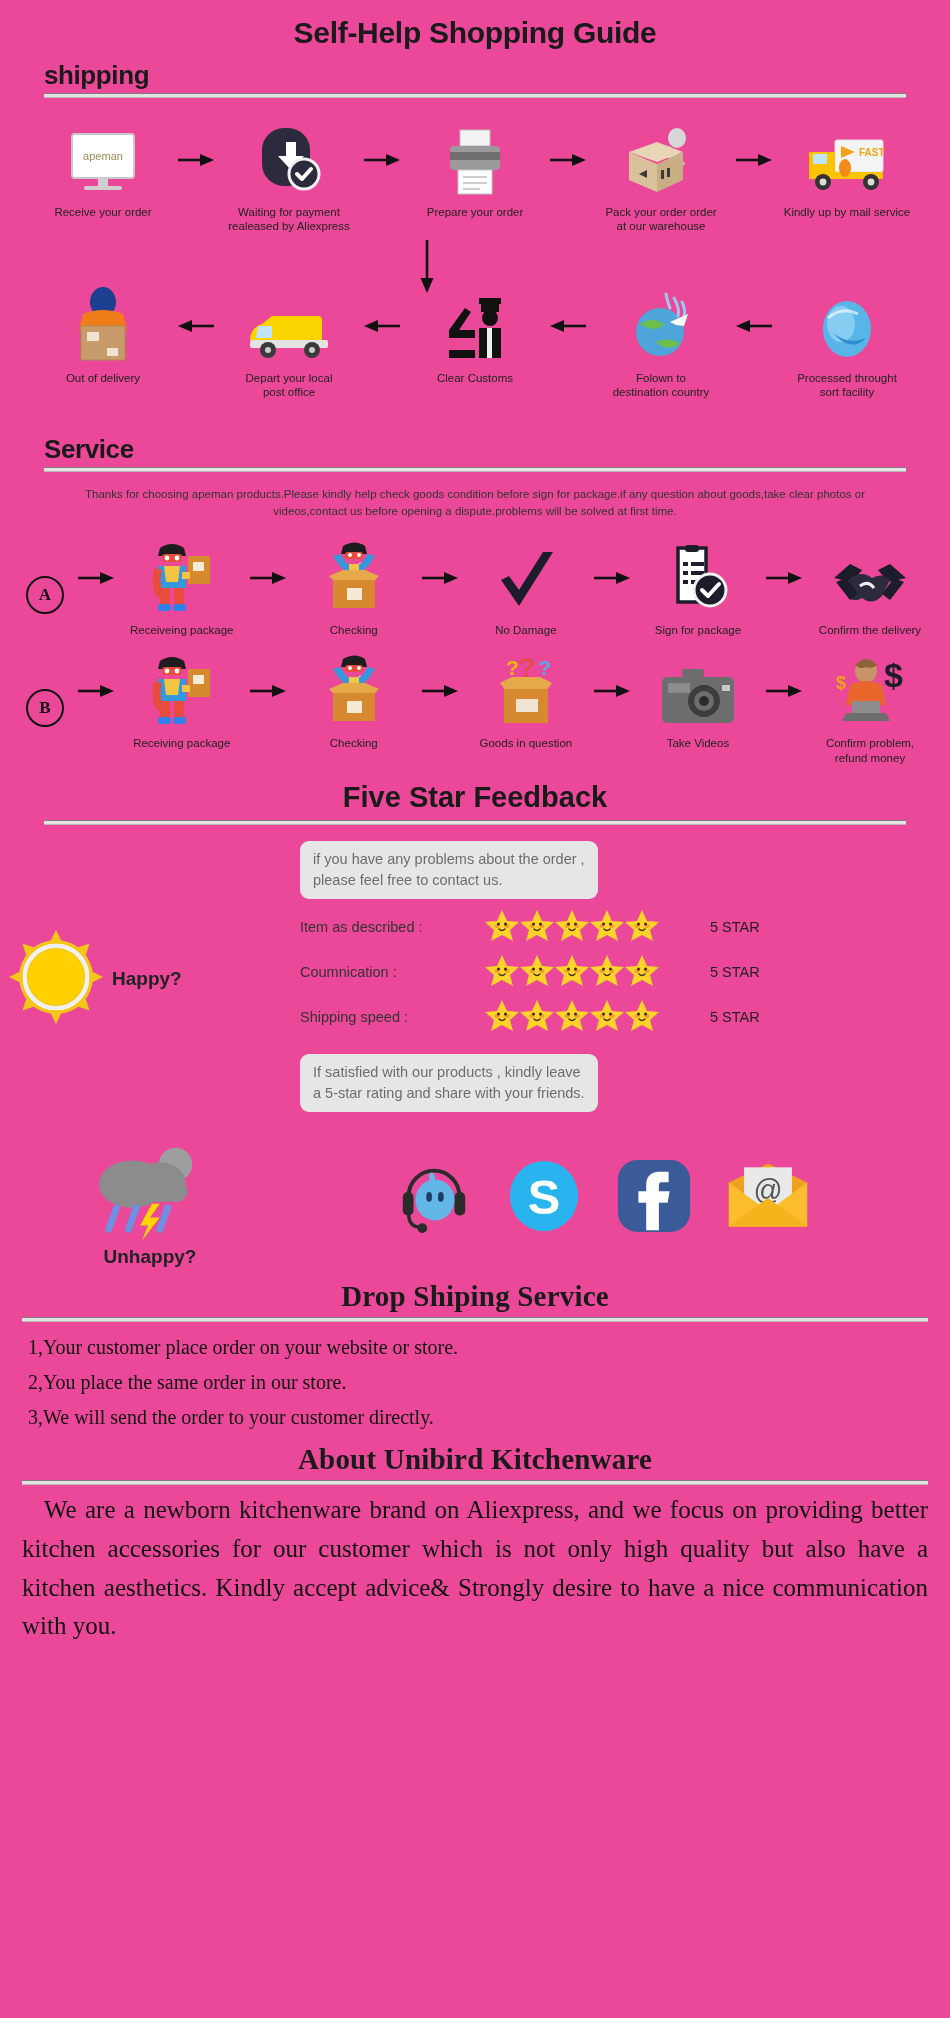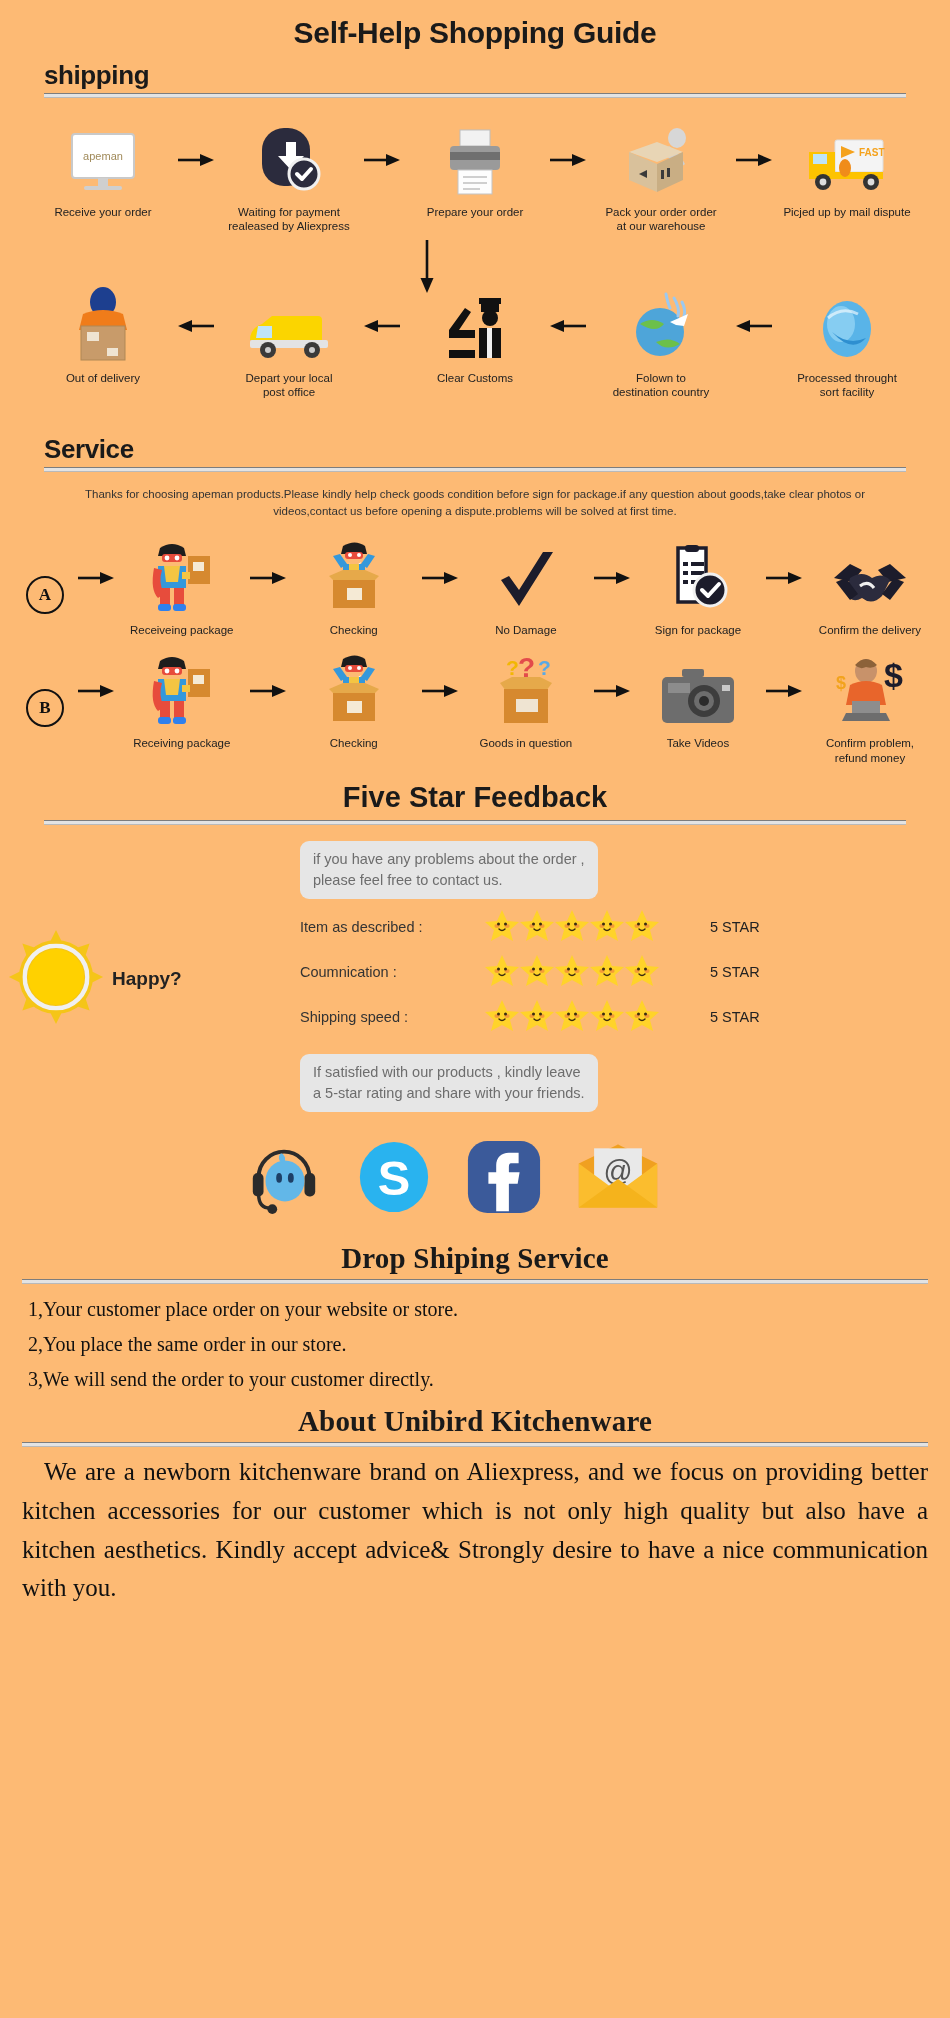--- a/index.html
+++ b/index.html
@@ -3,21 +3,21 @@
 <meta charset="utf-8">
 <style>
   html,body{margin:0;padding:0;}
   body{
     width:950px;
     background:#f0f0f0;
     font-family:"Liberation Sans", sans-serif;
     color:#1a1a1a;
     -webkit-font-smoothing:antialiased;
   }
-  .page{width:950px;min-height:2018px;position:relative;background:#fdba74;overflow:hidden;}
+  .page{width:950px;min-height:2018px;position:relative;background:#ec4899;overflow:hidden;}
 
   
   .main-title{
     text-align:center;
     font-size:30px;
     font-weight:bold;
     letter-spacing:-.3px;
     padding:16px 0 4px;
     font-family:"Liberation Sans", sans-serif;
   }
@@ -253,21 +253,21 @@
             <rect x="4" y="38" width="74" height="7" fill="#fdc300"></rect>
             <circle cx="18" cy="48" r="8" fill="#333"></circle>
             <circle cx="18" cy="48" r="3.4" fill="#ddd"></circle>
             <circle cx="66" cy="48" r="8" fill="#333"></circle>
             <circle cx="66" cy="48" r="3.4" fill="#ddd"></circle>
             <text x="54" y="22" font-family="'Liberation Sans',sans-serif" font-size="10" font-weight="bold" fill="#f5a21c">FAST</text>
             <polygon points="36,12 50,18 36,24" fill="#f5a21c"></polygon>
             <ellipse cx="40" cy="34" rx="6" ry="9" fill="#f08c1a"></ellipse>
           </svg>
         </div>
-        <div class="cap">Picjed up by mail dispute</div>
+        <div class="cap">Kindly up by mail service</div>
       </div>
     </div>
 
   <div class="down-arrow" style="padding-right:96px;margin-top:4px;">
     <svg width="22" height="58" viewBox="0 0 22 58">
       <line x1="11" y1="2" x2="11" y2="44" stroke="#111" stroke-width="2.6"></line>
       <polygon points="11,55 4.5,40 17.5,40" fill="#111"></polygon>
     </svg>
   </div>
 
@@ -771,20 +771,35 @@
                 </svg></span>
             </div>
             <div class="star-txt">5 STAR</div>
           </div>
         </div>
       <div class="bubble" id="fb-bottom-bubble" style="margin-top:10px;">If satisfied with our products ,  kindly leave<br>a 5-star rating and share with your friends.</div>
     </div>
   </div>
 
   <div class="contact-wrap">
+    <div class="contact-left">
+      <svg width="118" height="104" viewBox="0 0 120 104">
+        <circle cx="86" cy="26" r="17" fill="#9e9e9e"></circle>
+        <ellipse cx="42" cy="46" rx="34" ry="24" fill="#8c8c8c"></ellipse>
+        <ellipse cx="70" cy="44" rx="26" ry="20" fill="#8c8c8c"></ellipse>
+        <rect x="12" y="42" width="86" height="22" rx="11" fill="#8c8c8c"></rect>
+        <g stroke="#6f8fe0" stroke-width="7" stroke-linecap="round">
+          <line x1="26" y1="70" x2="18" y2="92"></line>
+          <line x1="46" y1="70" x2="38" y2="92"></line>
+          <line x1="78" y1="70" x2="70" y2="92"></line>
+        </g>
+        <polygon points="62,66 50,88 58,88 52,103 70,80 60,80 70,66" fill="#ffd400"></polygon>
+      </svg>
+      <div class="mood-label">Unhappy?</div>
+    </div>
 
     <div class="contact-right">
       <div class="icon-row">
 
         <svg width="78" height="78" viewBox="0 0 80 80">
           <path d="M14 40a26 26 0 0 1 52 0" fill="none" stroke="#2b2b2b" stroke-width="4"></path>
           <rect x="8" y="36" width="11" height="24" rx="5" fill="#2b2b2b"></rect>
           <rect x="61" y="36" width="11" height="24" rx="5" fill="#2b2b2b"></rect>
           <ellipse cx="41" cy="44" rx="20" ry="21" fill="#62b7e8"></ellipse>
           <path d="M41 20 C 36 8 30 26 41 26 Z" fill="#62b7e8"></path>

